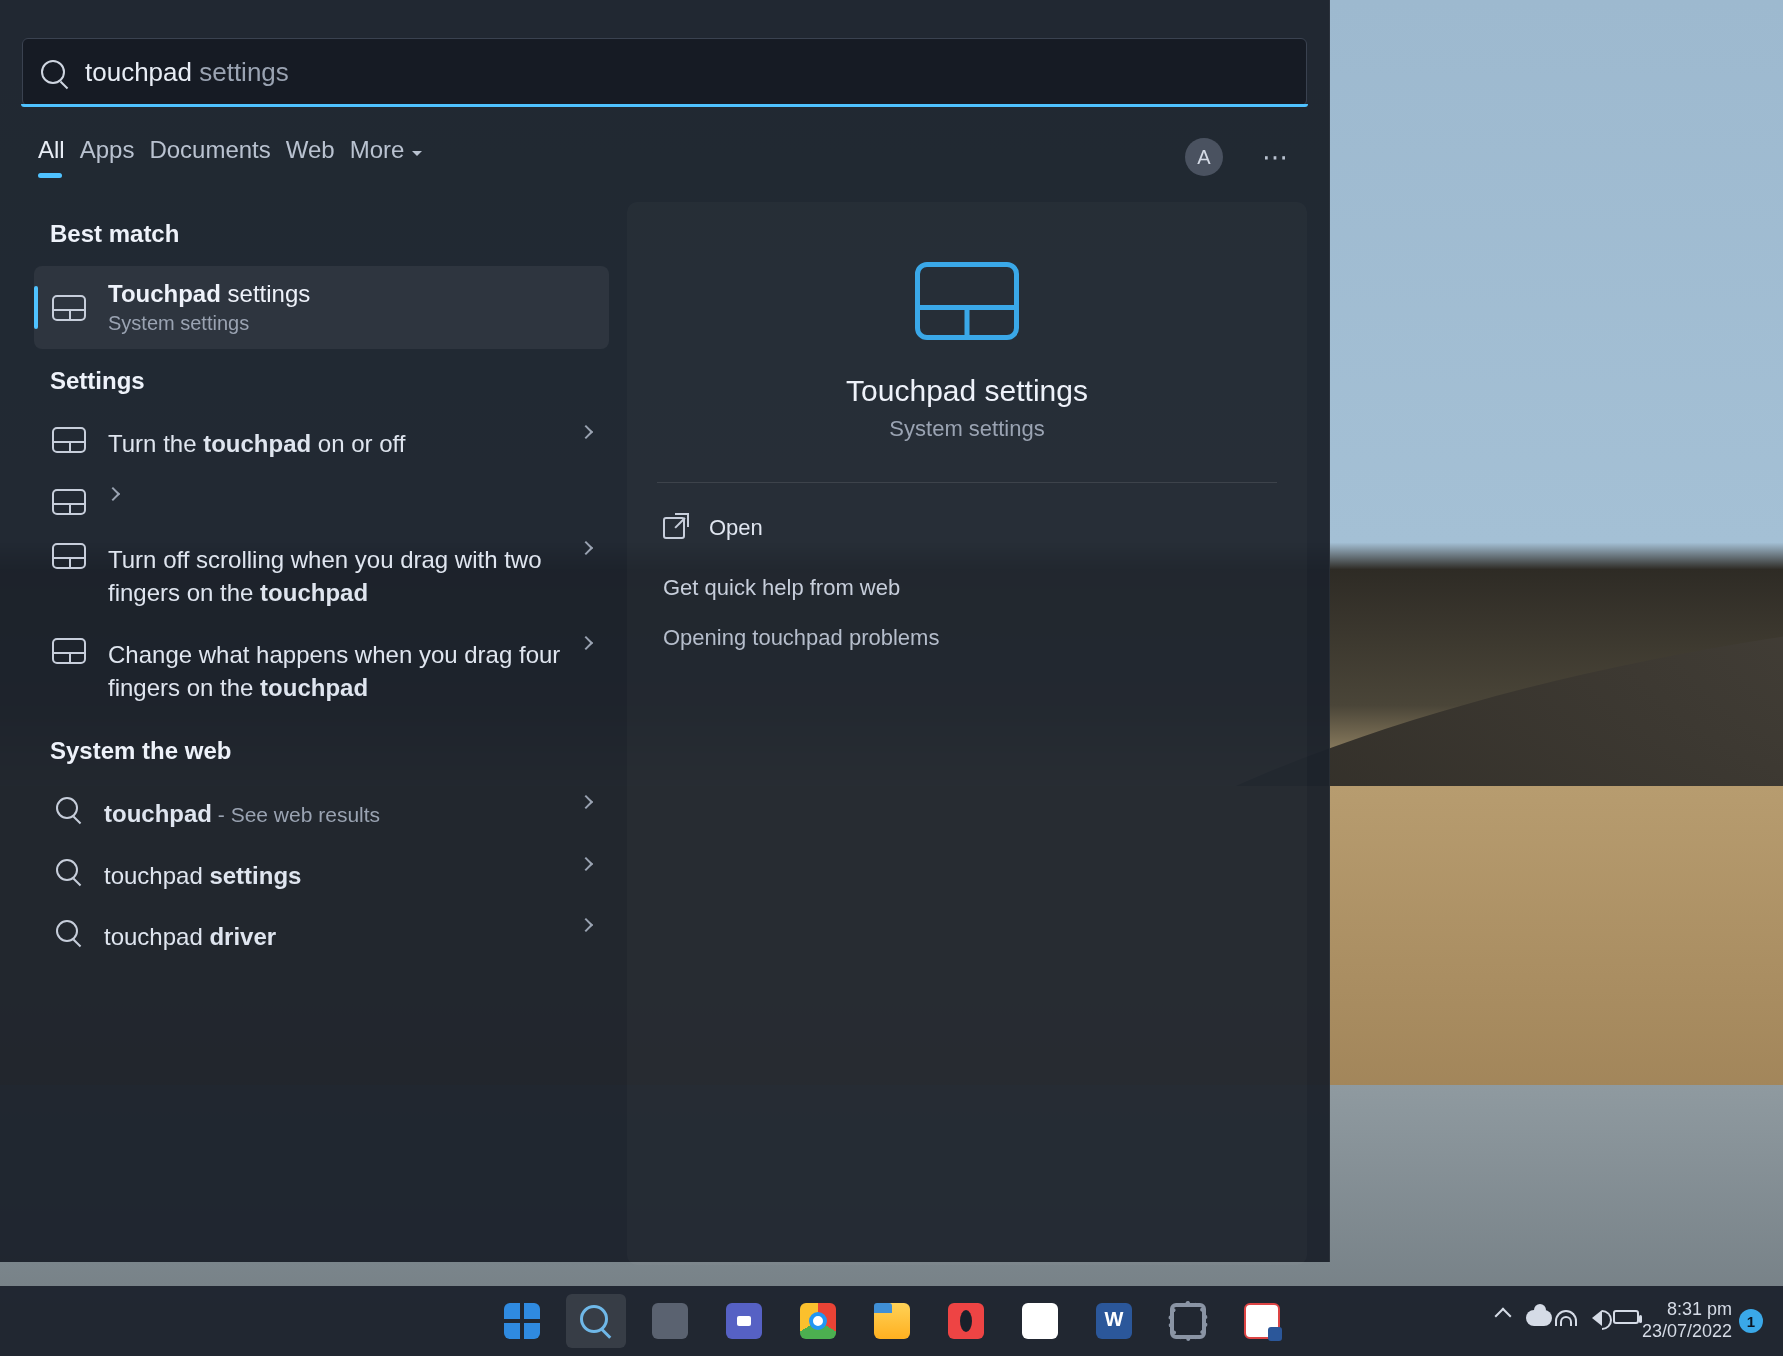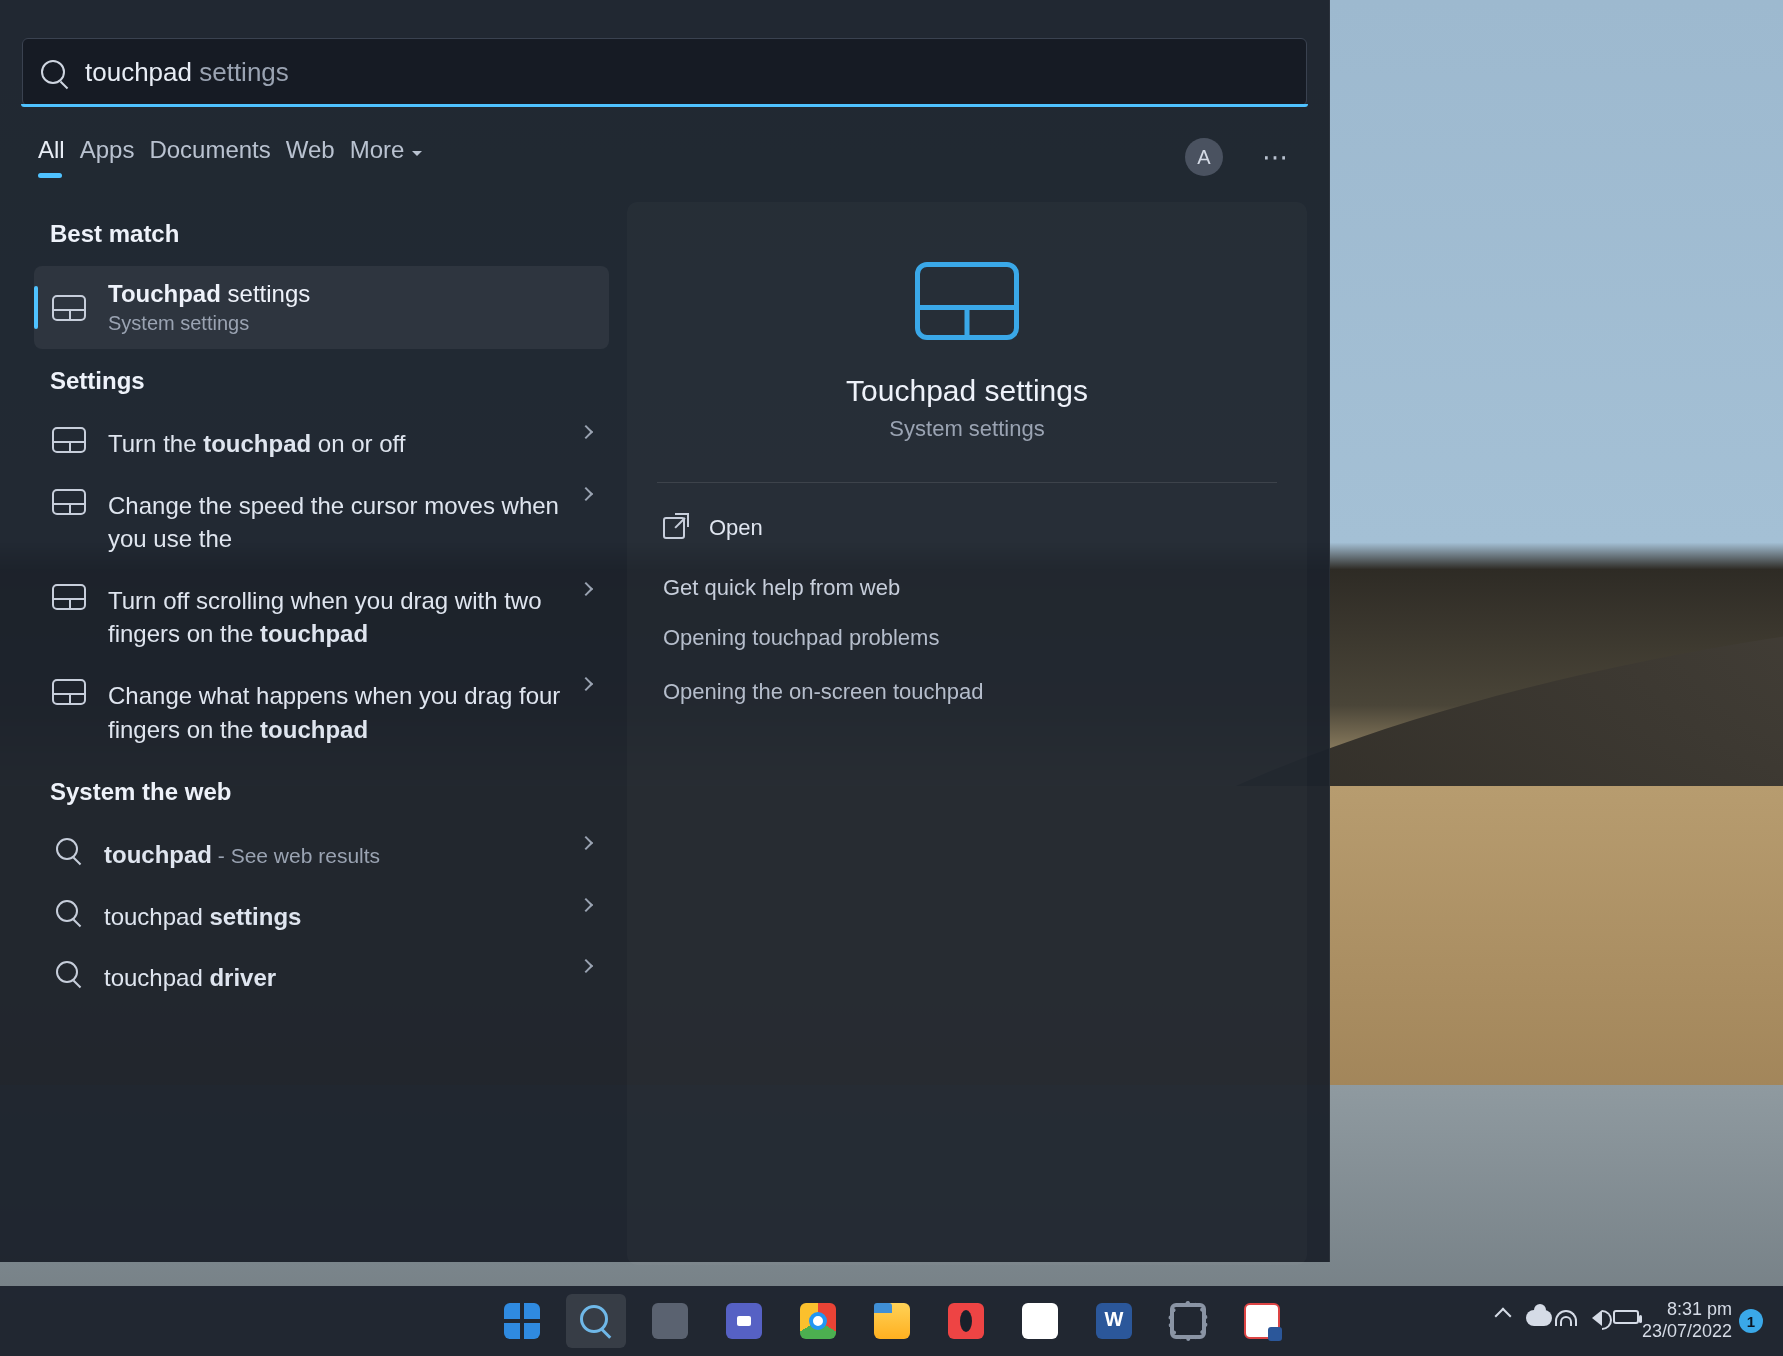--- a/index.html
+++ b/index.html
@@ -243,21 +243,20 @@
 
       <div class="section-title">Settings</div>
 
       <div class="setting-item">
         <div class="si-icon"></div>
         <div class="item-text"><span>Turn the </span><span class="hl">touchpad</span><span> on or off</span></div>
         <div class="chevron"></div>
       </div>
       <div class="setting-item">
         <div class="si-icon"></div>
-        <div class="item-text"><span>Change the speed the cursor moves when you use the</span></div>
         <div class="chevron"></div>
       </div>
       <div class="setting-item">
         <div class="si-icon"></div>
         <div class="item-text"><span>Turn off scrolling when you drag with two fingers on the </span><span class="hl">touchpad</span></div>
         <div class="chevron"></div>
       </div>
       <div class="setting-item">
         <div class="si-icon"></div>
         <div class="item-text"><span>Change what happens when you drag four fingers on the </span><span class="hl">touchpad</span></div>
@@ -288,21 +287,20 @@
       <div class="r-icon"></div>
       <div class="r-title">Touchpad settings</div>
       <div class="r-sub">System settings</div>
       <div class="r-divider"></div>
       <div class="r-open">
         <div class="open-icon"></div>
         <span>Open</span>
       </div>
       <div class="r-help-title">Get quick help from web</div>
       <div class="r-link">Opening touchpad problems</div>
-      <div class="r-link">Opening the on-screen touchpad</div>
     </div>
   </div>
 </div>
 
 <div class="taskbar">
   <div class="tb-center">
     <div class="tb-icon">
         <span class="i-start"></span>
       </div>
     <div class="tb-icon active">

